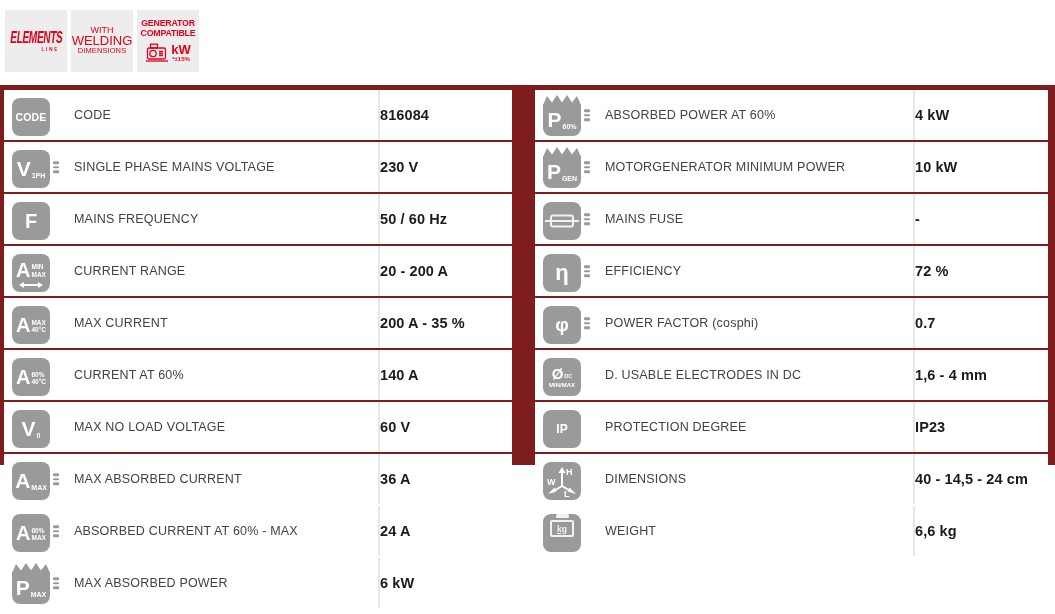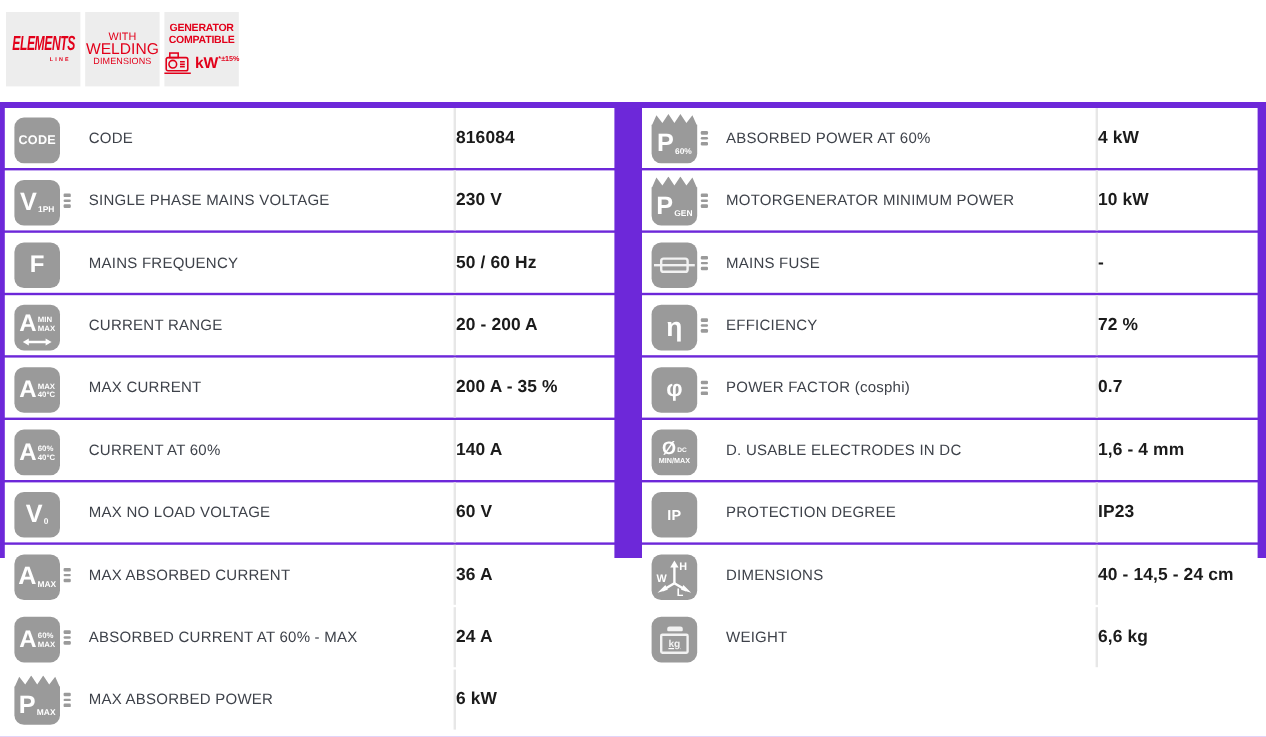--- a/index.html
+++ b/index.html
@@ -15,25 +15,25 @@
   .elements-title{font-style:italic;font-weight:900;font-size:11px;letter-spacing:-0.4px;
                   display:inline-block;transform:scaleY(1.55) scaleX(0.92);white-space:nowrap;}
   .elements-sub{font-size:4.5px;font-weight:bold;letter-spacing:1.8px;align-self:flex-end;
                 margin:4px 8px 0 0;}
   .badge-acc div{font-weight:normal;line-height:10.5px;}
   .acc-l0{font-size:9px;}
   .acc-l1{font-size:13px;}
   .acc-l2{font-size:7.5px;letter-spacing:0.1px;}
   .badge-gen .gen-line{font-weight:bold;font-size:8.8px;line-height:9.5px;letter-spacing:-0.2px;}
   .gen-bottom{display:flex;align-items:center;gap:2px;margin-top:4px;}
-  .gen-kw-col{display:flex;align-items:flex-start;}
+  .gen-kw-col{display:flex;flex-direction:column;align-items:center;}
   .gen-kw{font-weight:900;font-size:13px;line-height:12px;}
   .gen-tol{font-weight:bold;font-size:6px;}
   
-  .table-area{position:absolute;left:0;top:85px;width:1055px;height:380px;background:#6d28d9;}
+  .table-area{position:absolute;left:0;top:85px;width:1055px;height:380px;background:#7f1d1d;}
   .spec-table{position:absolute;top:5px;}
   .spec-table.left{left:4px;width:508px;}
   .spec-table.right{left:535px;width:513px;}
   .spec-row{height:50px;margin-bottom:2px;background:#ffffff;display:flex;}
   .cell-label{display:flex;align-items:center;padding-left:8px;box-sizing:border-box;
               border-right:2px solid #e7e7e7;}
   .left .cell-label{width:376px;}
   .right .cell-label{width:380px;}
   .cell-value{flex:1;display:flex;align-items:center;
               font-weight:bold;font-size:14.5px;color:#1b1b1b;letter-spacing:0.1px;}
@@ -56,21 +56,21 @@
   .ic-word.big{font-size:12px;}
   .ic-arrow{position:absolute;bottom:3px;left:50%;transform:translateX(-50%);line-height:0;}
   .shift-up{margin-bottom:7px;}
   .ic-fuse{position:absolute;inset:0;}
   .fline{position:absolute;left:2px;right:2px;top:50%;height:2px;margin-top:-1px;background:#f2f2f2;}
   .frect{position:absolute;left:50%;top:50%;width:20px;height:9px;transform:translate(-50%,-50%);
          border:2px solid #f2f2f2;border-radius:3px;}
   .ic-col{display:flex;flex-direction:column;align-items:center;}
   .ic-under{font-weight:bold;font-size:6px;line-height:7px;margin-top:1px;}
   .ic-weight{position:absolute;inset:0;display:flex;flex-direction:column;align-items:center;
-             justify-content:center;text-decoration:underline;}
+             text-decoration:underline;}
   .wcap{width:13px;height:4px;background:#f2f2f2;border-radius:2px 2px 1px 1px;margin-bottom:2px;}
   .wbody{width:20px;height:13px;border:2px solid #f2f2f2;border-radius:2px;display:flex;
          align-items:center;justify-content:center;font-weight:bold;font-size:8.5px;color:#f2f2f2;}
   .ic-plug{position:absolute;right:-9px;top:50%;transform:translateY(-50%);
            display:flex;flex-direction:column;gap:2px;}
   .ic-plug i{display:block;width:6px;height:2.5px;background:#9a9a9a;border-radius:1px;}
 </style>
 </head>
 <body>
 

